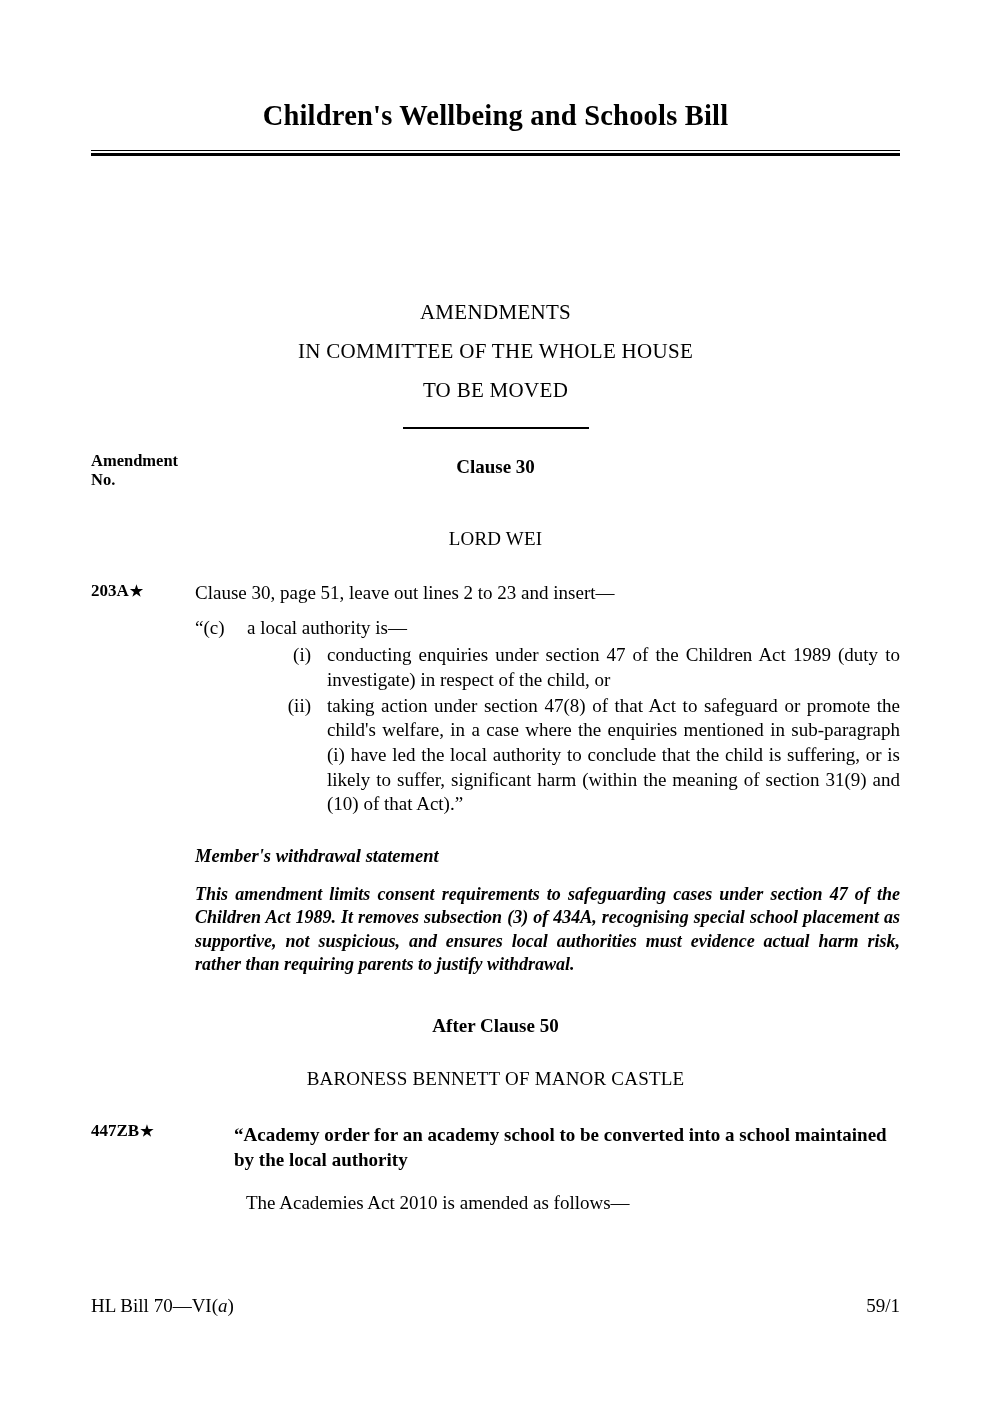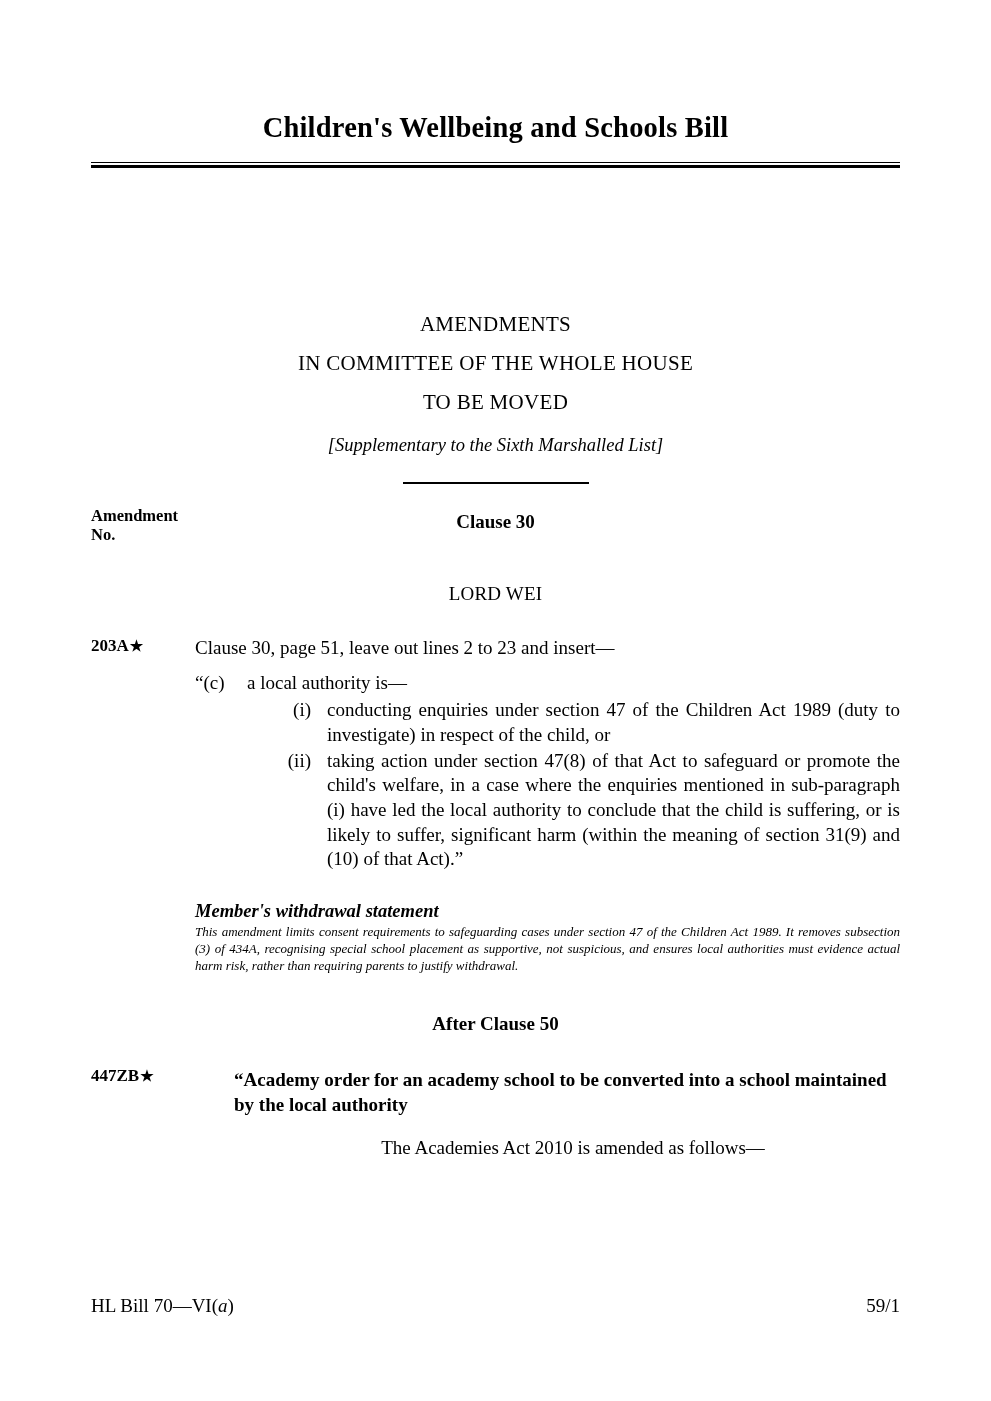--- a/index.html
+++ b/index.html
@@ -11,21 +11,21 @@
     font-family: "Liberation Serif", "DejaVu Serif", serif;
     color: #000000;
   }
   .page {
     position: relative;
     width: 991px;
     height: 1401px;
     margin: 0 auto;
     background: #ffffff;
     box-sizing: border-box;
-    padding: 12px 91px;
+    padding: 0 91px;
     overflow: hidden;
   }
 
   
   .bill-title {
     text-align: center;
     font-weight: bold;
     font-size: 28.5px;
     letter-spacing: 0.2px;
     padding-top: 100px;
@@ -166,25 +166,26 @@
     margin-top: 27px;
   }
   .explan .es-title {
     font-style: italic;
     font-weight: bold;
     font-size: 18.5px;
     line-height: 1.3;
   }
   .explan .es-body {
     font-style: italic;
-    font-size: 13px;
+    font-size: 18px;
     line-height: 1.30;
     text-align: justify;
     text-justify: inter-word;
-    margin-top: 1px;
+    margin-top: 15px;
+    font-weight: bold;
   }
 
   
   .section-title {
     text-align: center;
     font-weight: bold;
     font-size: 19px;
     margin-top: 38px;
   }
 
@@ -193,21 +194,20 @@
     margin-top: 32px;
     font-weight: bold;
     font-size: 19px;
     line-height: 1.32;
     max-width: 665px;
   }
   .follow-line {
     margin-left: 155px;
     margin-top: 20px;
     font-size: 19px;
-    text-align: center;
   }
 
   
   .footer {
     position: absolute;
     left: 91px;
     right: 91px;
     bottom: 84px;
     font-size: 19px;
   }
@@ -236,21 +236,20 @@
   <div class="double-rule">
     <div class="thin"></div>
     <div class="gap"></div>
     <div class="thick"></div>
   </div>
 
   <div class="headings">
     <div class="h-line">AMENDMENTS</div>
     <div class="h-line">IN COMMITTEE OF THE WHOLE HOUSE</div>
     <div class="h-line">TO BE MOVED</div>
-    <div class="h-sub">[Supplementary to the Sixth Marshalled List]</div>
     <div class="short-rule"></div>
   </div>
 
   <div class="colhead">
     <div class="amend-no">
       <div>Amendment</div>
       <div>No.</div>
     </div>
     <div class="clause-title">Clause 30</div>
   </div>
@@ -277,20 +276,21 @@
     </div>
   </div>
 
   <div class="explan">
     <div class="es-title">Member's withdrawal statement</div>
     <div class="es-body">This amendment limits consent requirements to safeguarding cases under section 47 of the Children Act 1989. It removes subsection (3) of 434A, recognising special school placement as supportive, not suspicious, and ensures local authorities must evidence actual harm risk, rather than requiring parents to justify withdrawal.</div>
   </div>
 
   <div class="section-title">After Clause 50</div>
 
+  <div class="member-name">BARONESS BENNETT OF MANOR CASTLE</div>
 
   <div class="amendment">
     <div class="num"><span>447ZB</span><span class="star">★</span></div>
   </div>
 
   <div class="clause-head">“Academy order for an academy school to be converted into a school maintained by the local authority</div>
 
   <div class="follow-line">The Academies Act 2010 is amended as follows—</div>
 
   <div class="footer">

